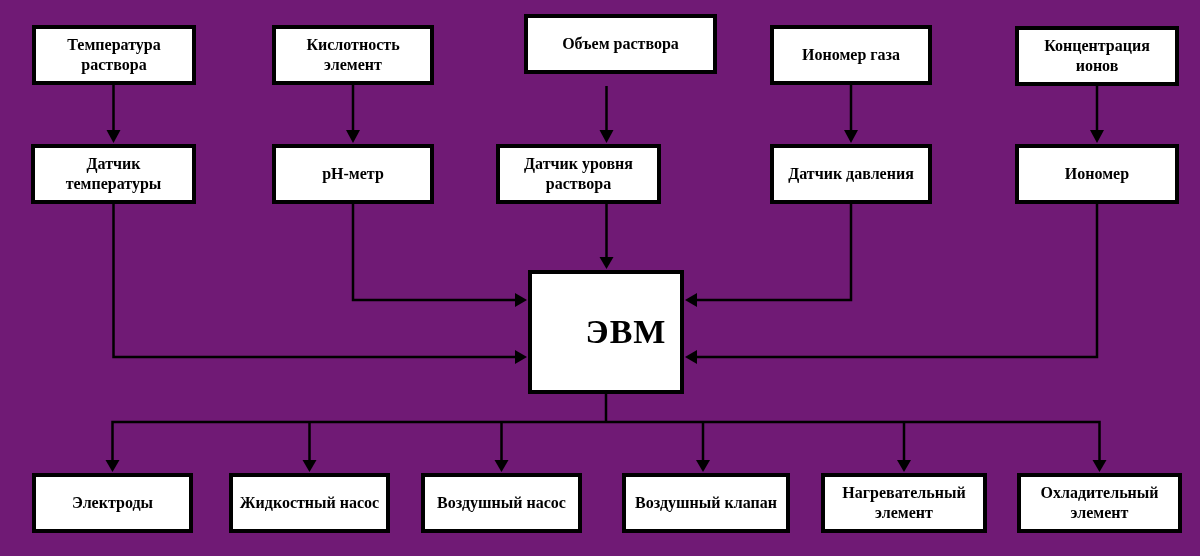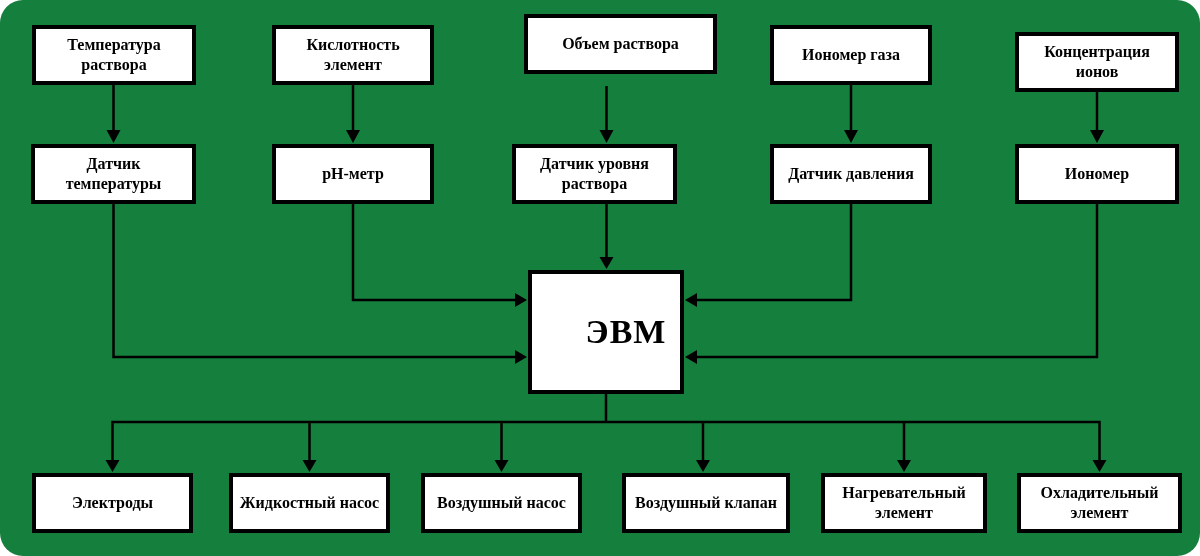--- a/index.html
+++ b/index.html
@@ -1,19 +1,18 @@
 <!DOCTYPE html>
 <html><head>
 <meta charset="utf-8">
 <style>
   html,body{margin:0;padding:0;background:#ffffff;}
   #stage{
-    position:relative;width:1200px;height:556px;background:#15803d;overflow:hidden;
+    position:relative;width:1200px;height:556px;background:#701a75;overflow:hidden;
     font-family:"Liberation Serif","DejaVu Serif",serif;
-    border-radius:23px;
   }
   #connectors{position:absolute;left:0;top:0;width:1200px;height:556px;}
   .box{
     position:absolute;box-sizing:border-box;border:4px solid #000000;background:#ffffff;
     display:flex;align-items:center;justify-content:center;text-align:center;
     font-weight:bold;font-size:16px;line-height:1.22;color:#000000;padding:2px 6px;
   }
   .cpu{
     position:absolute;box-sizing:border-box;border:4px solid #000000;background:#ffffff;
     display:flex;align-items:center;justify-content:center;text-align:center;
@@ -92,31 +91,31 @@
   </div>
   <div class="box" style="left:272px;top:25px;width:162px;height:60px;">
     <span>Кислотность элемент</span>
   </div>
   <div class="box" style="left:524px;top:14px;width:193px;height:60px;">
     <span>Объем раствора</span>
   </div>
   <div class="box" style="left:770px;top:25px;width:162px;height:60px;">
     <span>Иономер газа</span>
   </div>
-  <div class="box" style="left:1015px;top:26px;width:164px;height:60px;margin-top:6px;">
+  <div class="box" style="left:1015px;top:26px;width:164px;height:60px;">
     <span>Концентрация ионов</span>
   </div>
 
   <div class="box" style="left:31px;top:144px;width:165px;height:60px;">
     <span>Датчик температуры</span>
   </div>
   <div class="box" style="left:272px;top:144px;width:162px;height:60px;">
     <span>pH-метр</span>
   </div>
-  <div class="box" style="left:512px;top:144px;width:165px;height:60px;">
+  <div class="box" style="left:496px;top:144px;width:165px;height:60px;">
     <span>Датчик уровня раствора</span>
   </div>
   <div class="box" style="left:770px;top:144px;width:162px;height:60px;">
     <span>Датчик давления</span>
   </div>
   <div class="box" style="left:1015px;top:144px;width:164px;height:60px;">
     <span>Иономер</span>
   </div>
 
   <div class="cpu" style="left:528px;top:270px;width:156px;height:124px;">

